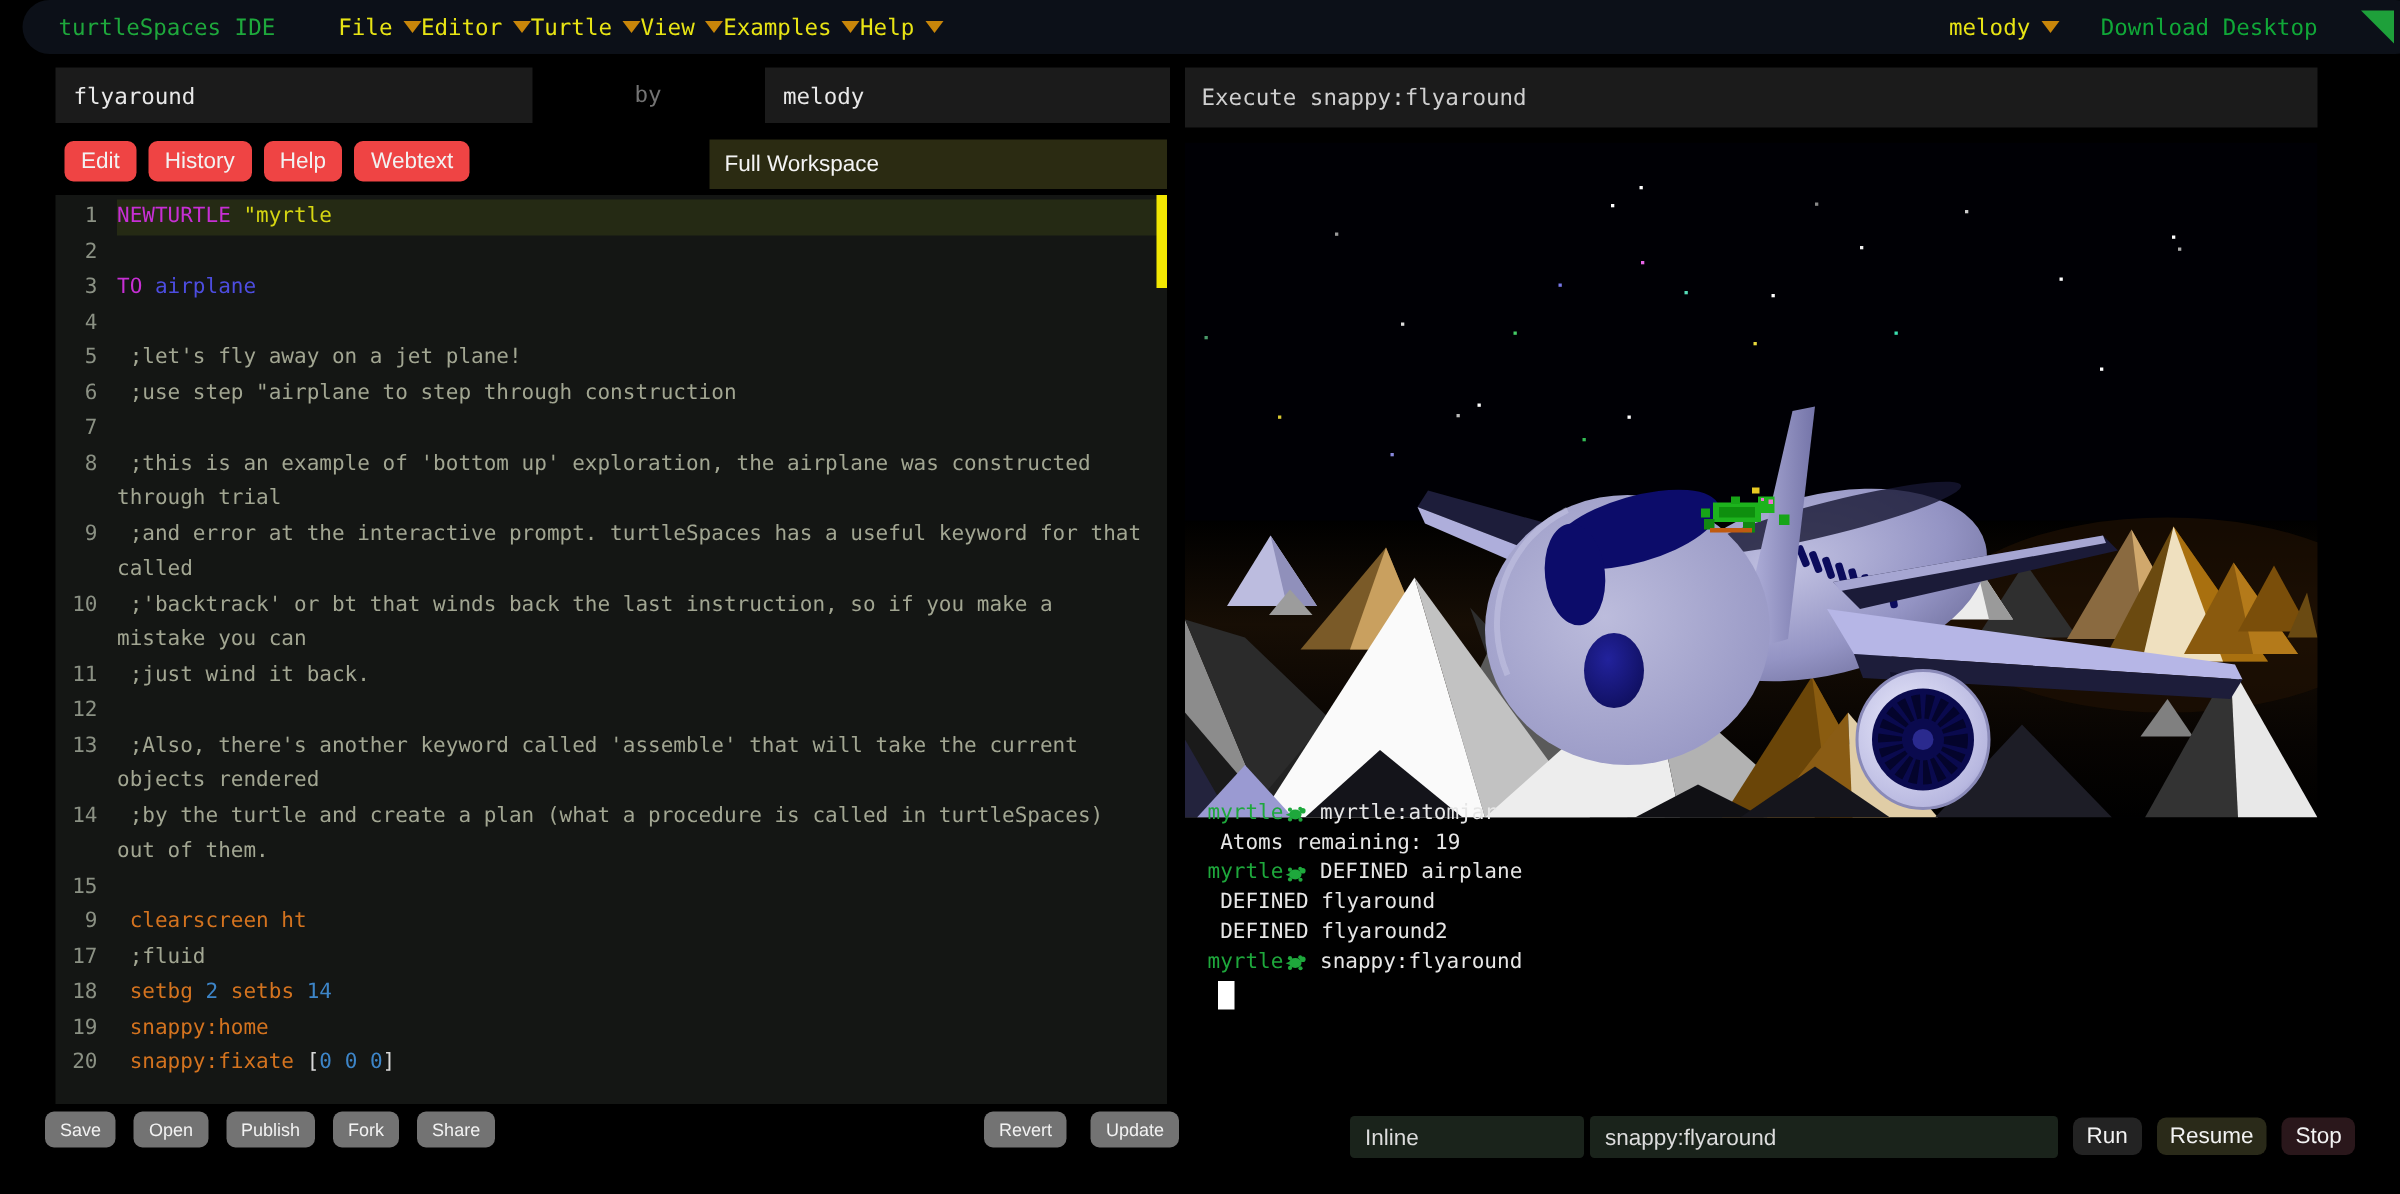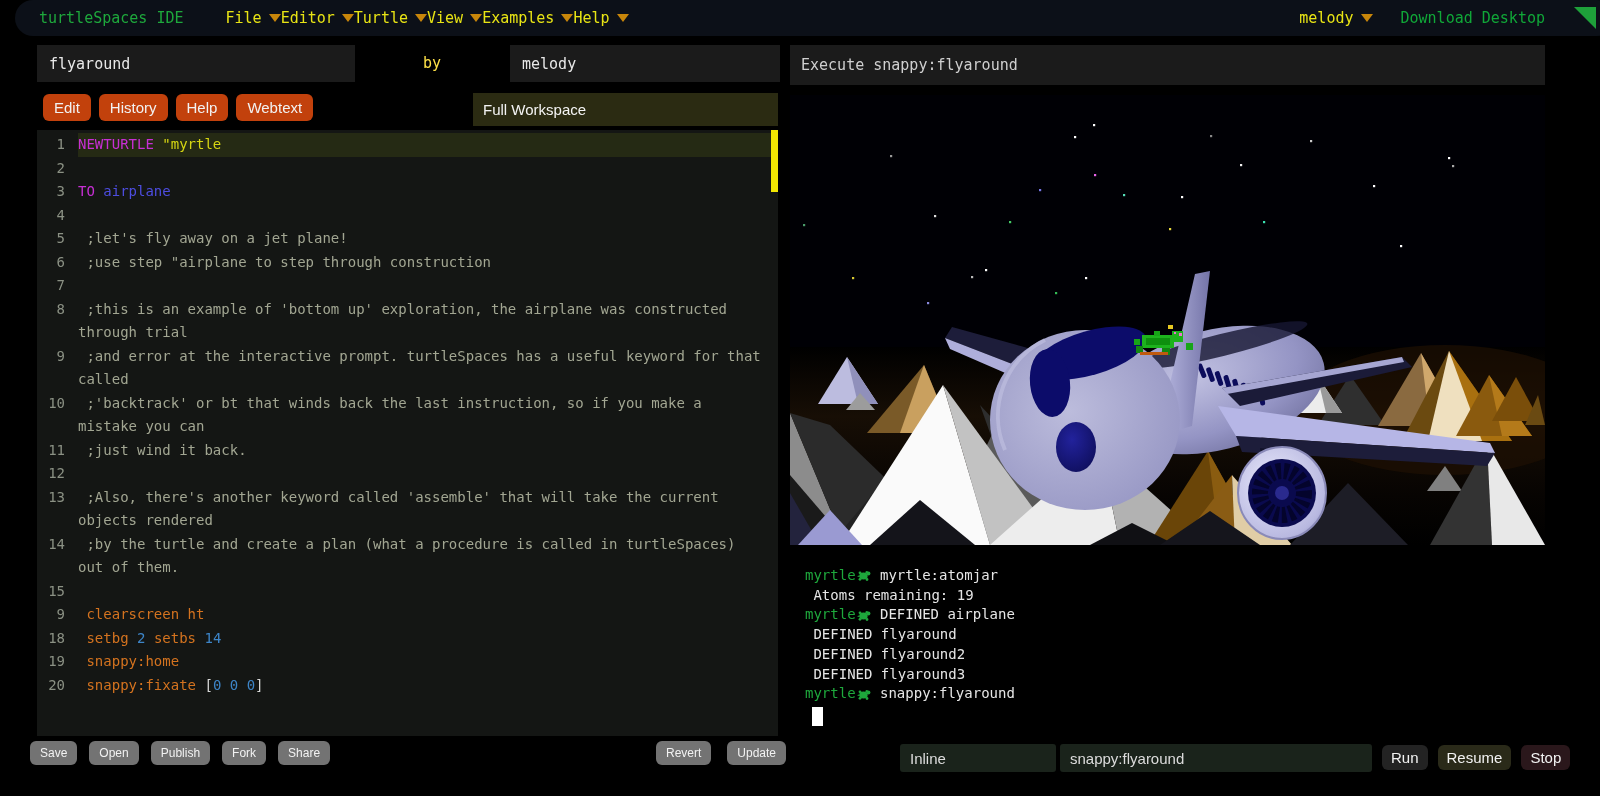--- a/index.html
+++ b/index.html
@@ -17,25 +17,25 @@
     border-top:8px solid #c8860a; display:inline-block; }
   #topbar-right { margin-left:auto; display:flex; align-items:center; gap:28px; margin-right:18px; }
   #user-menu { display:flex; align-items:center; gap:7px; color:#e8e414; }
   #download-link { color:#10a838; }
   #corner-flag { width:24px; height:24px; }
 
   
   .text-input { position:absolute; background:#1b1b1b; border:none; color:#e8e8e8;
     font-family:"DejaVu Sans Mono", monospace; font-size:15px; padding:0 12px; height:37px; }
   #name-input { left:37px; top:45px; width:318px; }
-  #by-label { position:absolute; left:423px; top:54px; color:#fde047; font-family:"DejaVu Sans Mono", monospace; font-size:15px; }
+  #by-label { position:absolute; left:423px; top:54px; color:#737373; font-family:"DejaVu Sans Mono", monospace; font-size:15px; }
   #author-input { left:510px; top:45px; width:270px; }
 
   #tabs { position:absolute; left:43px; top:94px; display:flex; gap:8px; }
-  .tab-btn { background:#c2410c; color:#f2f2f2; font-size:15px; padding:5px 11px; border-radius:6px; cursor:pointer; }
+  .tab-btn { background:#ef4444; color:#f2f2f2; font-size:15px; padding:5px 11px; border-radius:6px; cursor:pointer; }
   #workspace-select { position:absolute; left:473px; top:93px; width:305px; height:33px; background:#2b2b12;
     color:#f4f4f4; font-size:15px; display:flex; align-items:center; padding-left:10px; cursor:pointer; }
 
   #editor { position:absolute; left:37px; top:130px; width:741px; height:606px; background:#141614;
     font-family:"DejaVu Sans Mono", monospace; font-size:14px; line-height:23.5px; overflow:hidden; padding-top:3px; }
   .code-line { display:flex; }
   .ln { width:41px; flex:0 0 41px; text-align:right; padding-right:13px; color:#8b9184; user-select:none; }
   .lc { flex:1; color:#e2e2e2; white-space:pre-wrap; word-break:break-word; padding-right:14px; min-height:23.5px; }
   .code-line.active .lc { background:#252a14; }
   .tk-kw  { color:#c72fd4; }
@@ -51,21 +51,21 @@
   #left-actions { position:absolute; left:30px; top:741px; display:flex; gap:12px; }
   #left-actions-right { position:absolute; left:656px; top:741px; display:flex; gap:16px; }
   .act-btn { background:#737373; color:#f2f2f2; font-size:12px; padding:5px 10px; border-radius:6px; cursor:pointer; }
 
   
   #exec-header { position:absolute; left:790px; top:45px; width:755px; height:40px; background:#1b1b1b;
     color:#cfcfcf; font-family:"DejaVu Sans Mono", monospace; font-size:15px; display:flex; align-items:center; padding-left:11px; }
 
   #viewport { position:absolute; left:790px; top:95px; width:755px; height:450px; background:#000; }
 
-  #console { position:absolute; left:790px; top:552px; width:755px; height:188px;
+  #console { position:absolute; left:790px; top:519px; width:755px; height:188px;
     font-family:"DejaVu Sans Mono", monospace; font-size:14px; line-height:19.7px; color:#e6e6e6; padding:14px 0 0 15px; }
   .con-line { white-space:pre; display:flex; align-items:center; }
   .con-prompt { color:#1ea83c; }
   .turtle-glyph { width:14px; height:13px; margin:0 1px; }
   #console-cursor { width:11px; height:19px; background:#fff; margin-top:3px; margin-left:7px; }
 
   #run-controls { position:absolute; left:900px; top:744px; display:flex; align-items:flex-start; }
   #mode-select { width:156px; height:28px; background:#1a231b; color:#dcdcdc; font-size:15px;
     display:flex; align-items:center; padding-left:10px; border-radius:3px; cursor:pointer; }
   #command-input { position:absolute; left:160px; top:0; width:312px; height:28px; background:#1a231b; border:none;
@@ -190,20 +190,24 @@
         <span class="ln">14</span>
         <span class="lc"><span class="tk-com"> ;by the turtle and create a plan (what a procedure is called in turtleSpaces) out of them.</span></span>
       </div>
       <div class="code-line">
         <span class="ln">15</span>
         <span class="lc"></span>
       </div>
       <div class="code-line">
         <span class="ln">9</span>
         <span class="lc"><span class="tk-cmd"> clearscreen ht</span></span>
+      </div>
+      <div class="code-line">
+        <span class="ln">17</span>
+        <span class="lc"><span class="tk-com"> ;fluid</span></span>
       </div>
       <div class="code-line">
         <span class="ln">18</span>
         <span class="lc"><span class="tk-cmd"> setbg</span><span class="tk-num"> 2</span><span class="tk-cmd"> setbs</span><span class="tk-num"> 14</span></span>
       </div>
       <div class="code-line">
         <span class="ln">19</span>
         <span class="lc"><span class="tk-cmd"> snappy:home</span></span>
       </div>
       <div class="code-line">
@@ -420,21 +424,20 @@
           <ellipse cx="6.5" cy="7" rx="4.2" ry="3.4" fill="#1ea83c"></ellipse>
           <circle cx="11.5" cy="4.5" r="1.9" fill="#1ea83c"></circle>
           <circle cx="3" cy="3.8" r="1.4" fill="#1ea83c"></circle>
           <circle cx="10" cy="10.5" r="1.4" fill="#1ea83c"></circle>
           <circle cx="3" cy="10.3" r="1.4" fill="#1ea83c"></circle>
           <circle cx="9.8" cy="3.2" r="1.3" fill="#1ea83c"></circle>
           <polygon points="0,7.2 2.6,6.2 2.6,8.2" fill="#1ea83c"></polygon>
         </svg><span> DEFINED airplane</span></div>
       <div class="con-line"><span> DEFINED flyaround</span></div>
       <div class="con-line"><span> DEFINED flyaround2</span></div>
-      <div class="con-line"><span> DEFINED flyaround3</span></div>
       <div class="con-line"><span class="con-prompt">myrtle</span><svg viewBox="0 0 14 13" class="turtle-glyph">
           <ellipse cx="6.5" cy="7" rx="4.2" ry="3.4" fill="#1ea83c"></ellipse>
           <circle cx="11.5" cy="4.5" r="1.9" fill="#1ea83c"></circle>
           <circle cx="3" cy="3.8" r="1.4" fill="#1ea83c"></circle>
           <circle cx="10" cy="10.5" r="1.4" fill="#1ea83c"></circle>
           <circle cx="3" cy="10.3" r="1.4" fill="#1ea83c"></circle>
           <circle cx="9.8" cy="3.2" r="1.3" fill="#1ea83c"></circle>
           <polygon points="0,7.2 2.6,6.2 2.6,8.2" fill="#1ea83c"></polygon>
         </svg><span> snappy:flyaround</span></div>
     </div>

